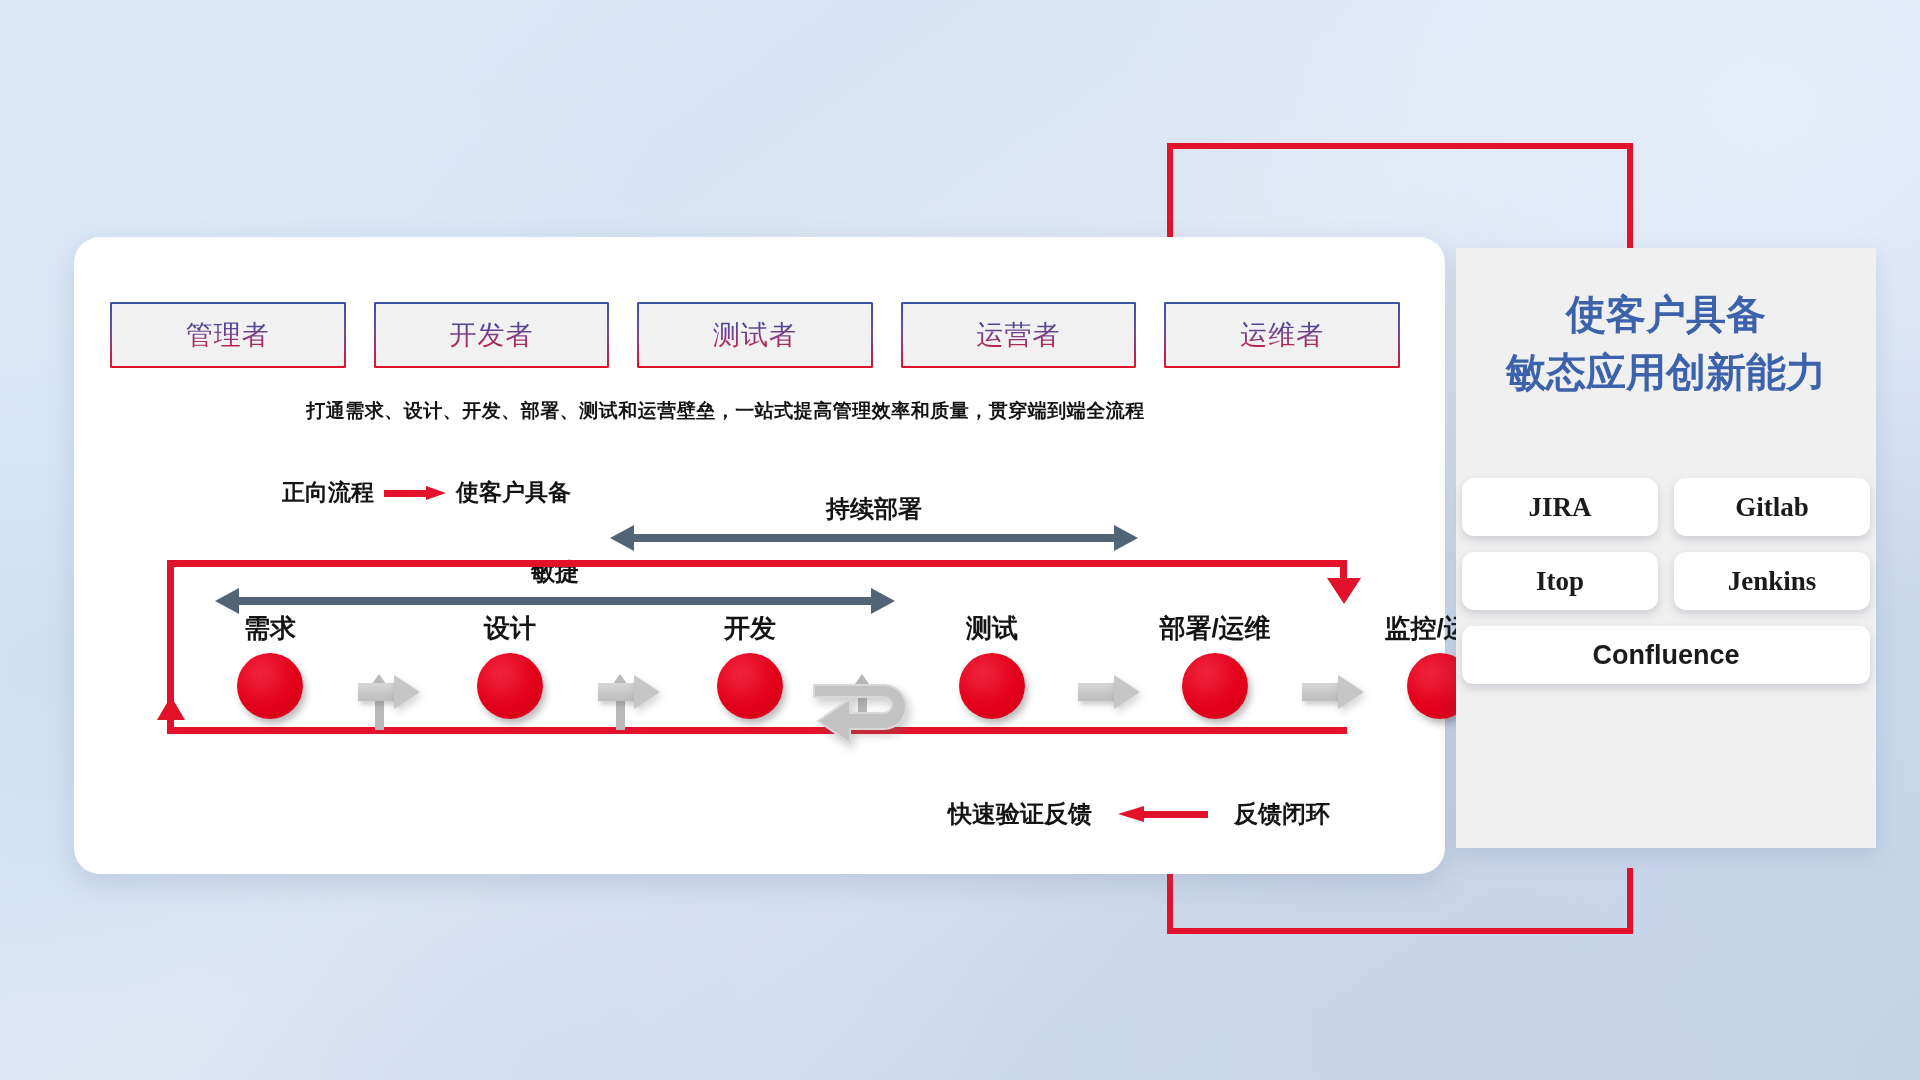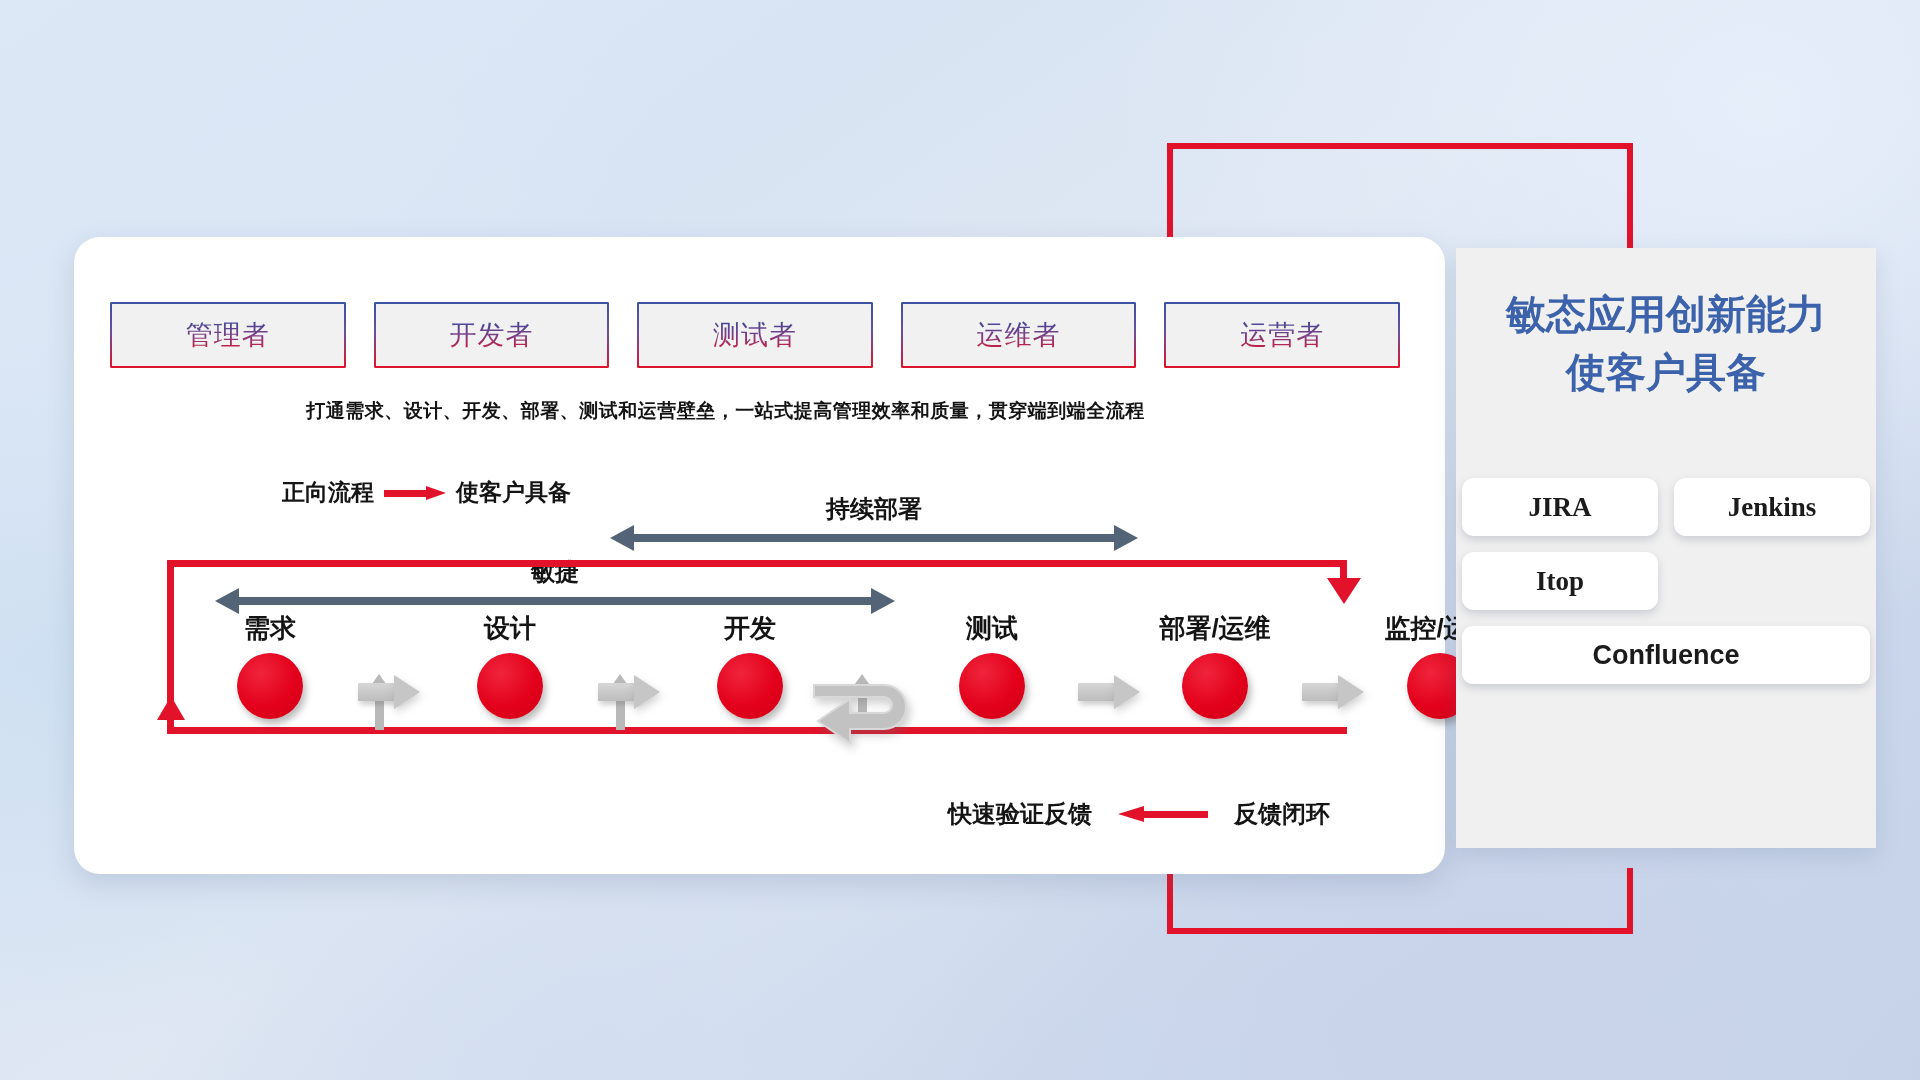--- a/index.html
+++ b/index.html
@@ -162,24 +162,24 @@
     <div class="role-chip">
       <span>管理者</span>
     </div>
     <div class="role-chip">
       <span>开发者</span>
     </div>
     <div class="role-chip">
       <span>测试者</span>
     </div>
     <div class="role-chip">
+      <span>运营者</span>
+    </div>
+    <div class="role-chip">
       <span>运维者</span>
-    </div>
-    <div class="role-chip">
-      <span>运营者</span>
     </div>
   </div>
 
   <div id="headline">打通需求、设计、开发、部署、测试和运营壁垒，一站式提高管理效率和质量，贯穿端到端全流程</div>
 
   <div id="forward-legend">
     <div class="lbl">正向流程</div>
     <div class="red-arrow-right">
       <div class="shaft"></div>
         <div class="head"></div>
@@ -275,23 +275,24 @@
     <div class="lbl">快速验证反馈</div>
     <div class="red-arrow-left">
       <div class="head"></div>
         <div class="shaft"></div>
     </div>
     <div class="lbl">反馈闭环</div>
   </div>
 
   <div id="side-panel"></div>
   <div id="side-title">
+    <div>使客户具备</div>
     <div>敏态应用创新能力</div>
-    <div>使客户具备</div>
   </div>
   <div id="tool-grid">
     <div class="tool-chip half">JIRA</div>
+    <div class="tool-chip half">Gitlab</div>
+    <div class="tool-chip half">Itop</div>
     <div class="tool-chip half">Jenkins</div>
-    <div class="tool-chip half">Itop</div>
     <div class="tool-chip full">Confluence</div>
   </div>
 
 </div>
 
 </body></html>

